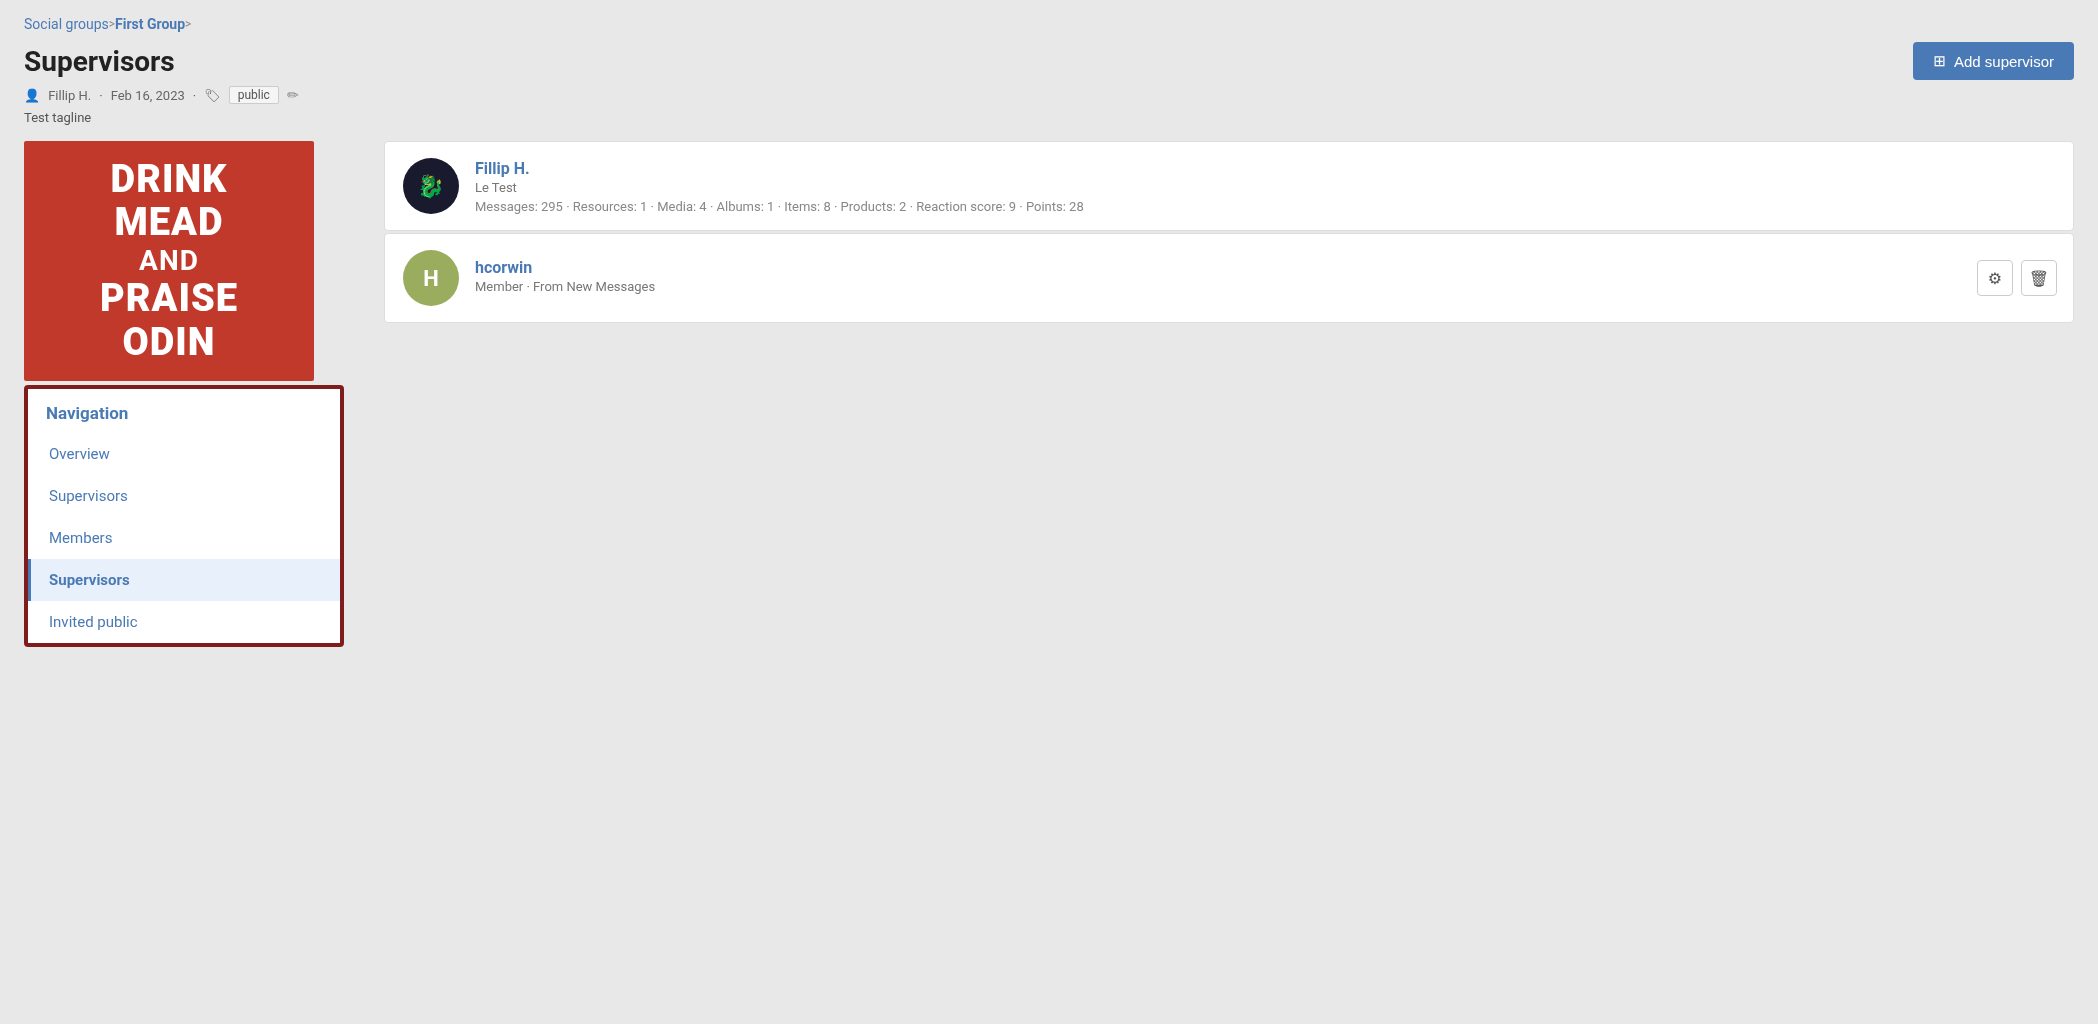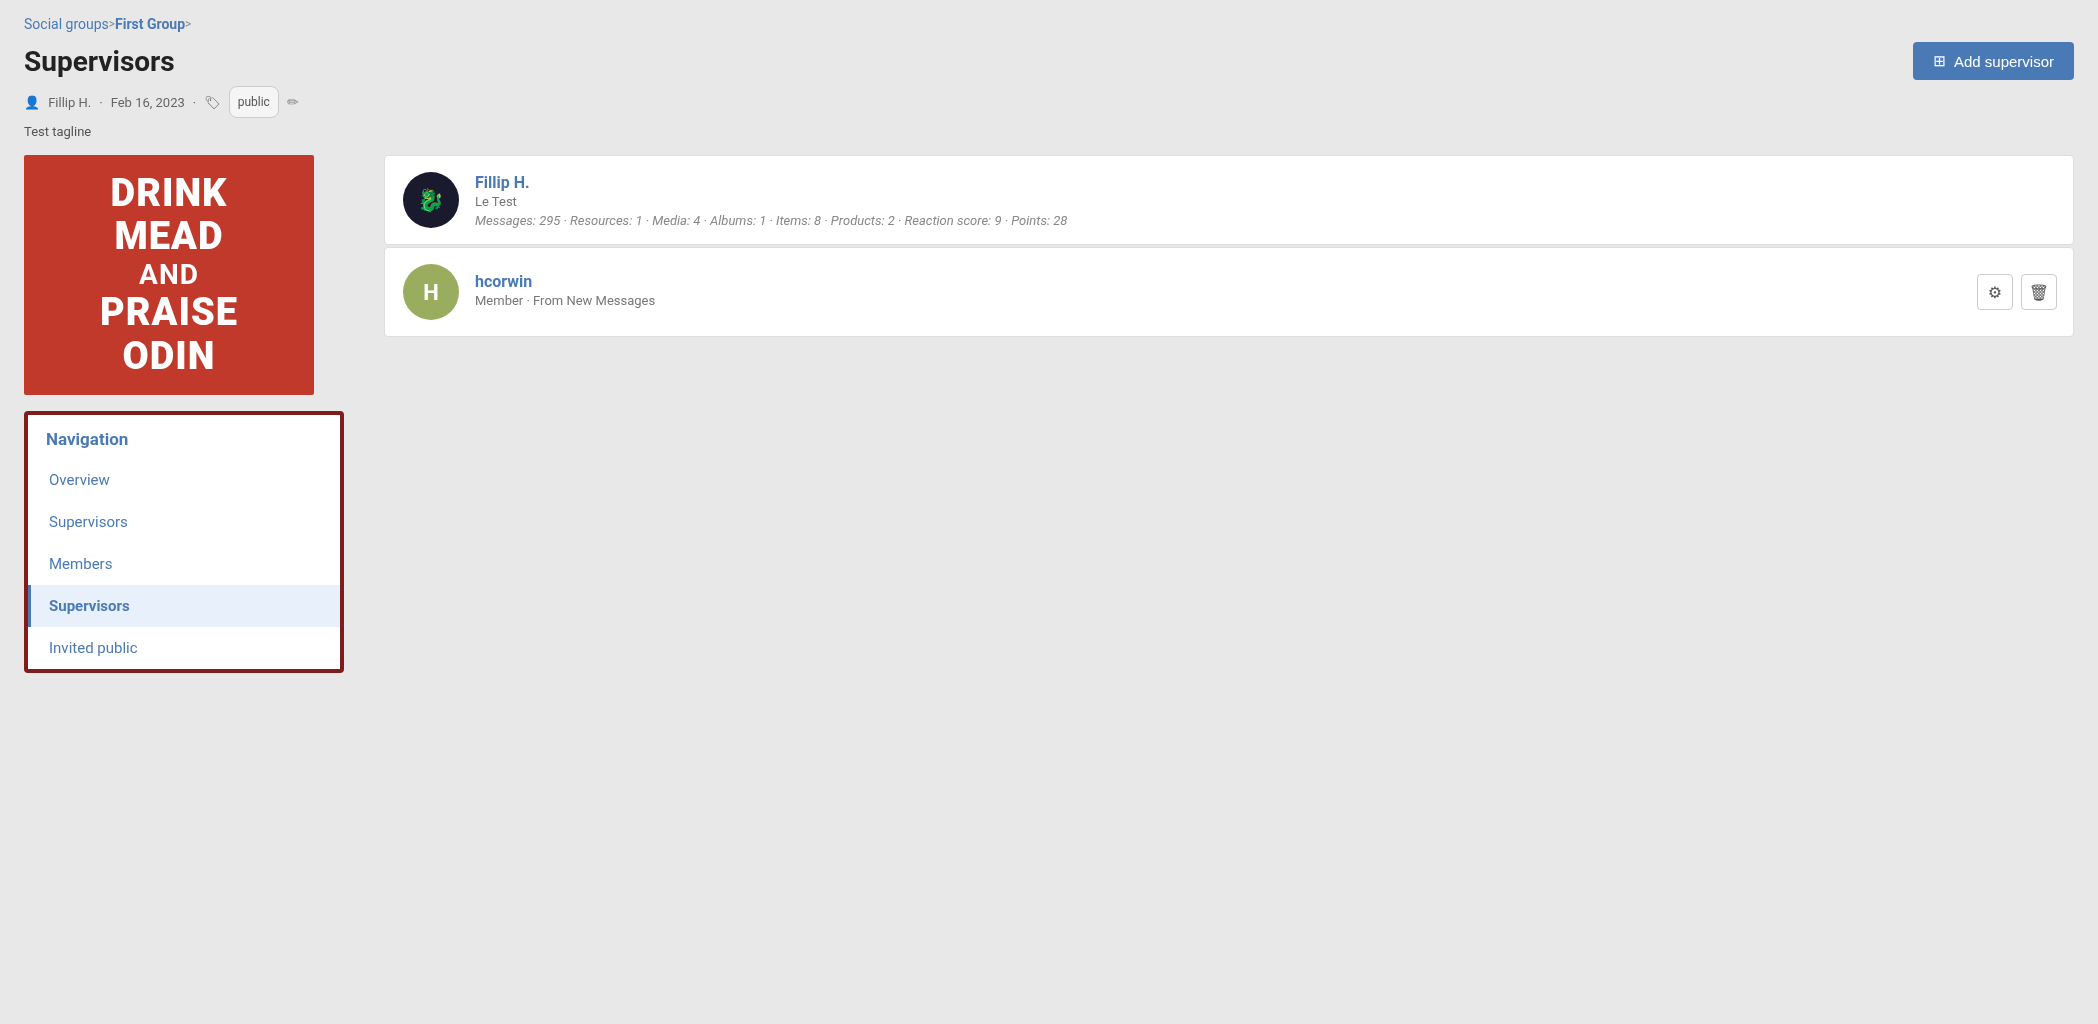--- a/index.html
+++ b/index.html
@@ -62,22 +62,22 @@
     .meta-info {
       display: flex;
       align-items: center;
       gap: 8px;
       color: #666;
       font-size: 13px;
       margin-bottom: 6px;
     }
     .tag-badge {
       border: 1px solid #ccc;
-      border-radius: 8px;
-      padding: 8px 8px;
+      border-radius: 2px;
+      padding: 1px 8px;
       font-size: 12px;
       color: #555;
       background: #f5f5f5;
     }
     .edit-icon {
       color: #888;
       cursor: pointer;
       font-size: 14px;
     }
     .tagline {
@@ -98,21 +98,21 @@
     }
     .group-image {
       width: 290px;
       height: 240px;
       background: #c0392b;
       display: flex;
       flex-direction: column;
       align-items: center;
       justify-content: center;
       border-radius: 2px;
-      margin-bottom: 16px;
+      margin-bottom: 4px;
       padding: 20px;
     }
     .group-image-text {
       color: #fff;
       font-size: 38px;
       font-weight: 900;
       text-align: center;
       line-height: 1.15;
       text-transform: uppercase;
       letter-spacing: 1px;
@@ -198,21 +198,20 @@
       margin-bottom: 2px;
     }
     .member-subtitle {
       font-size: 13px;
       color: #777;
       margin-bottom: 4px;
     }
     .member-stats {
       font-size: 13px;
       color: #888;
-      font-style: italic;
     }
     .member-actions {
       display: flex;
       gap: 8px;
       position: absolute;
       right: 16px;
       top: 50%;
       transform: translateY(-50%);
     }
     .action-btn {

